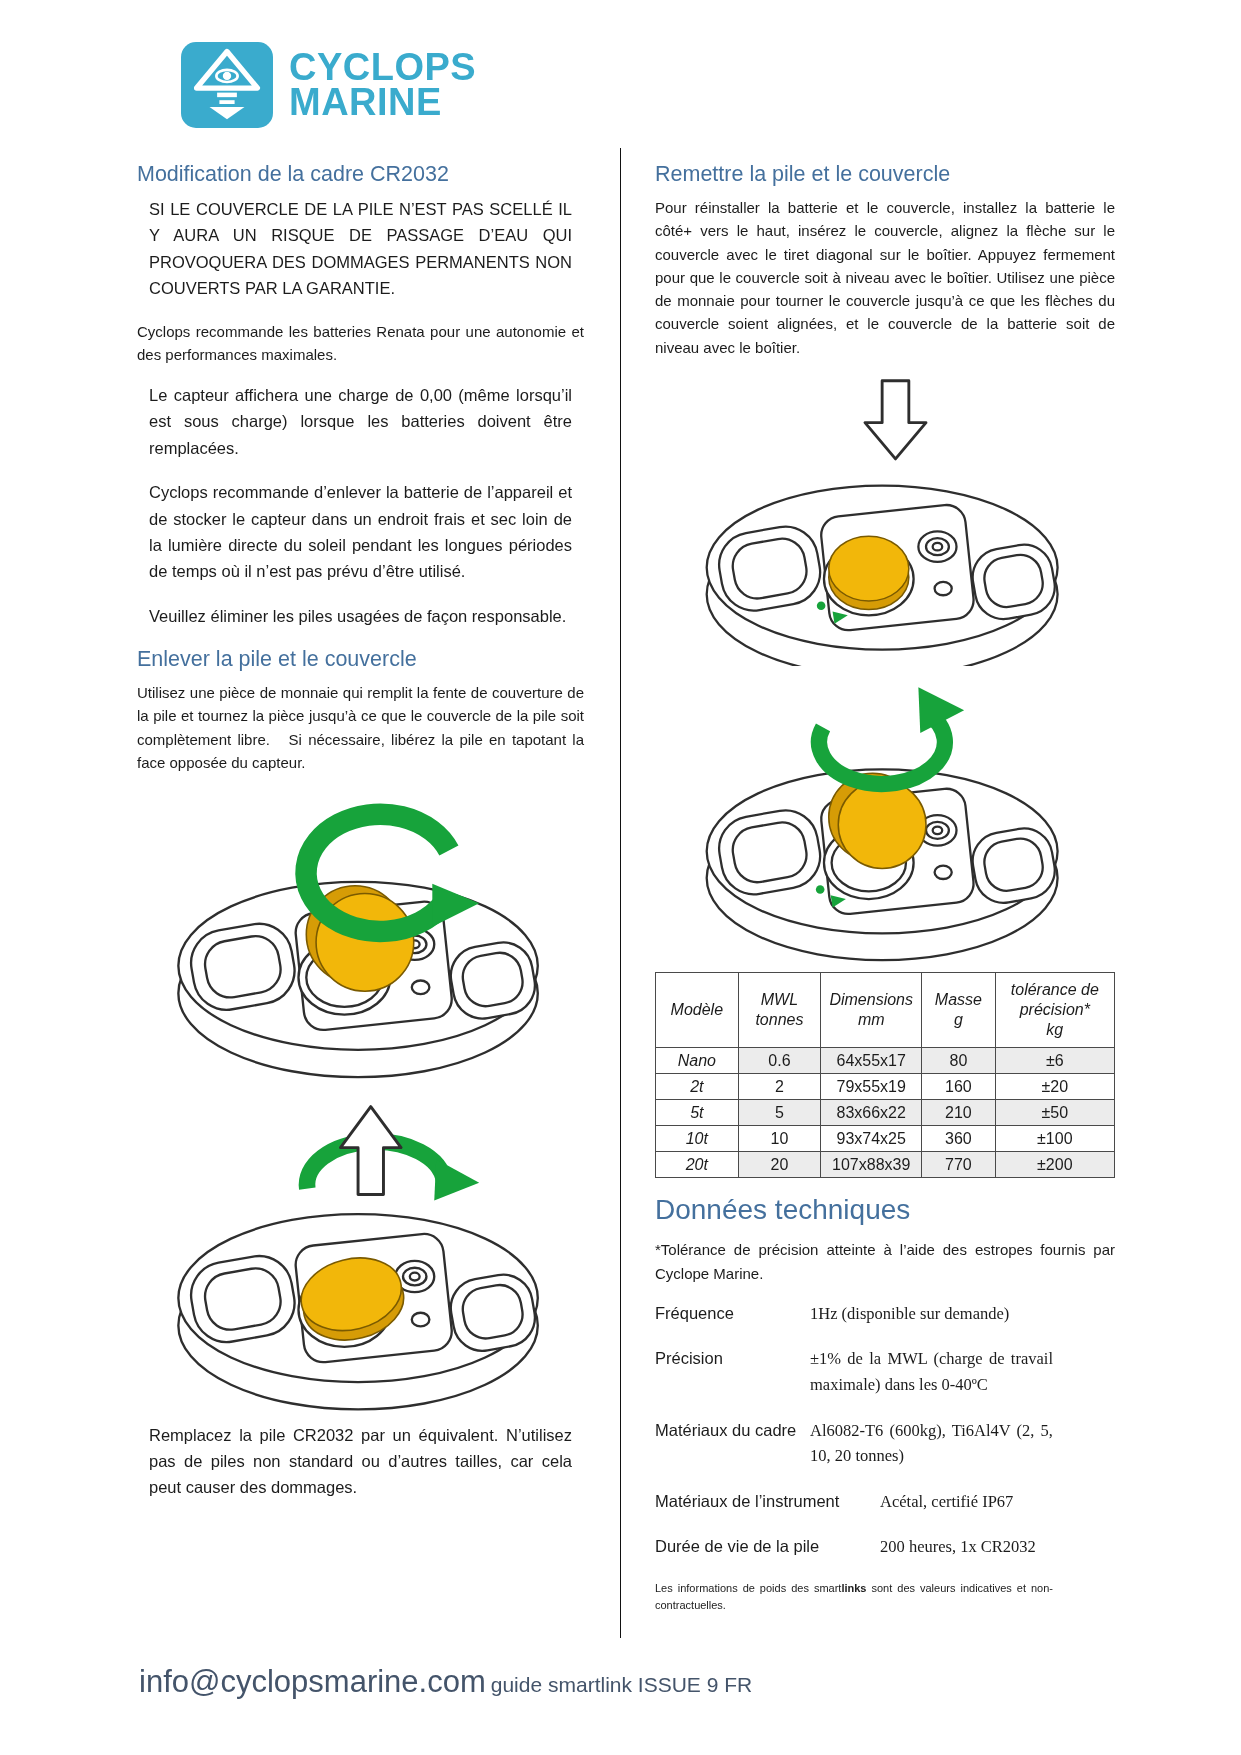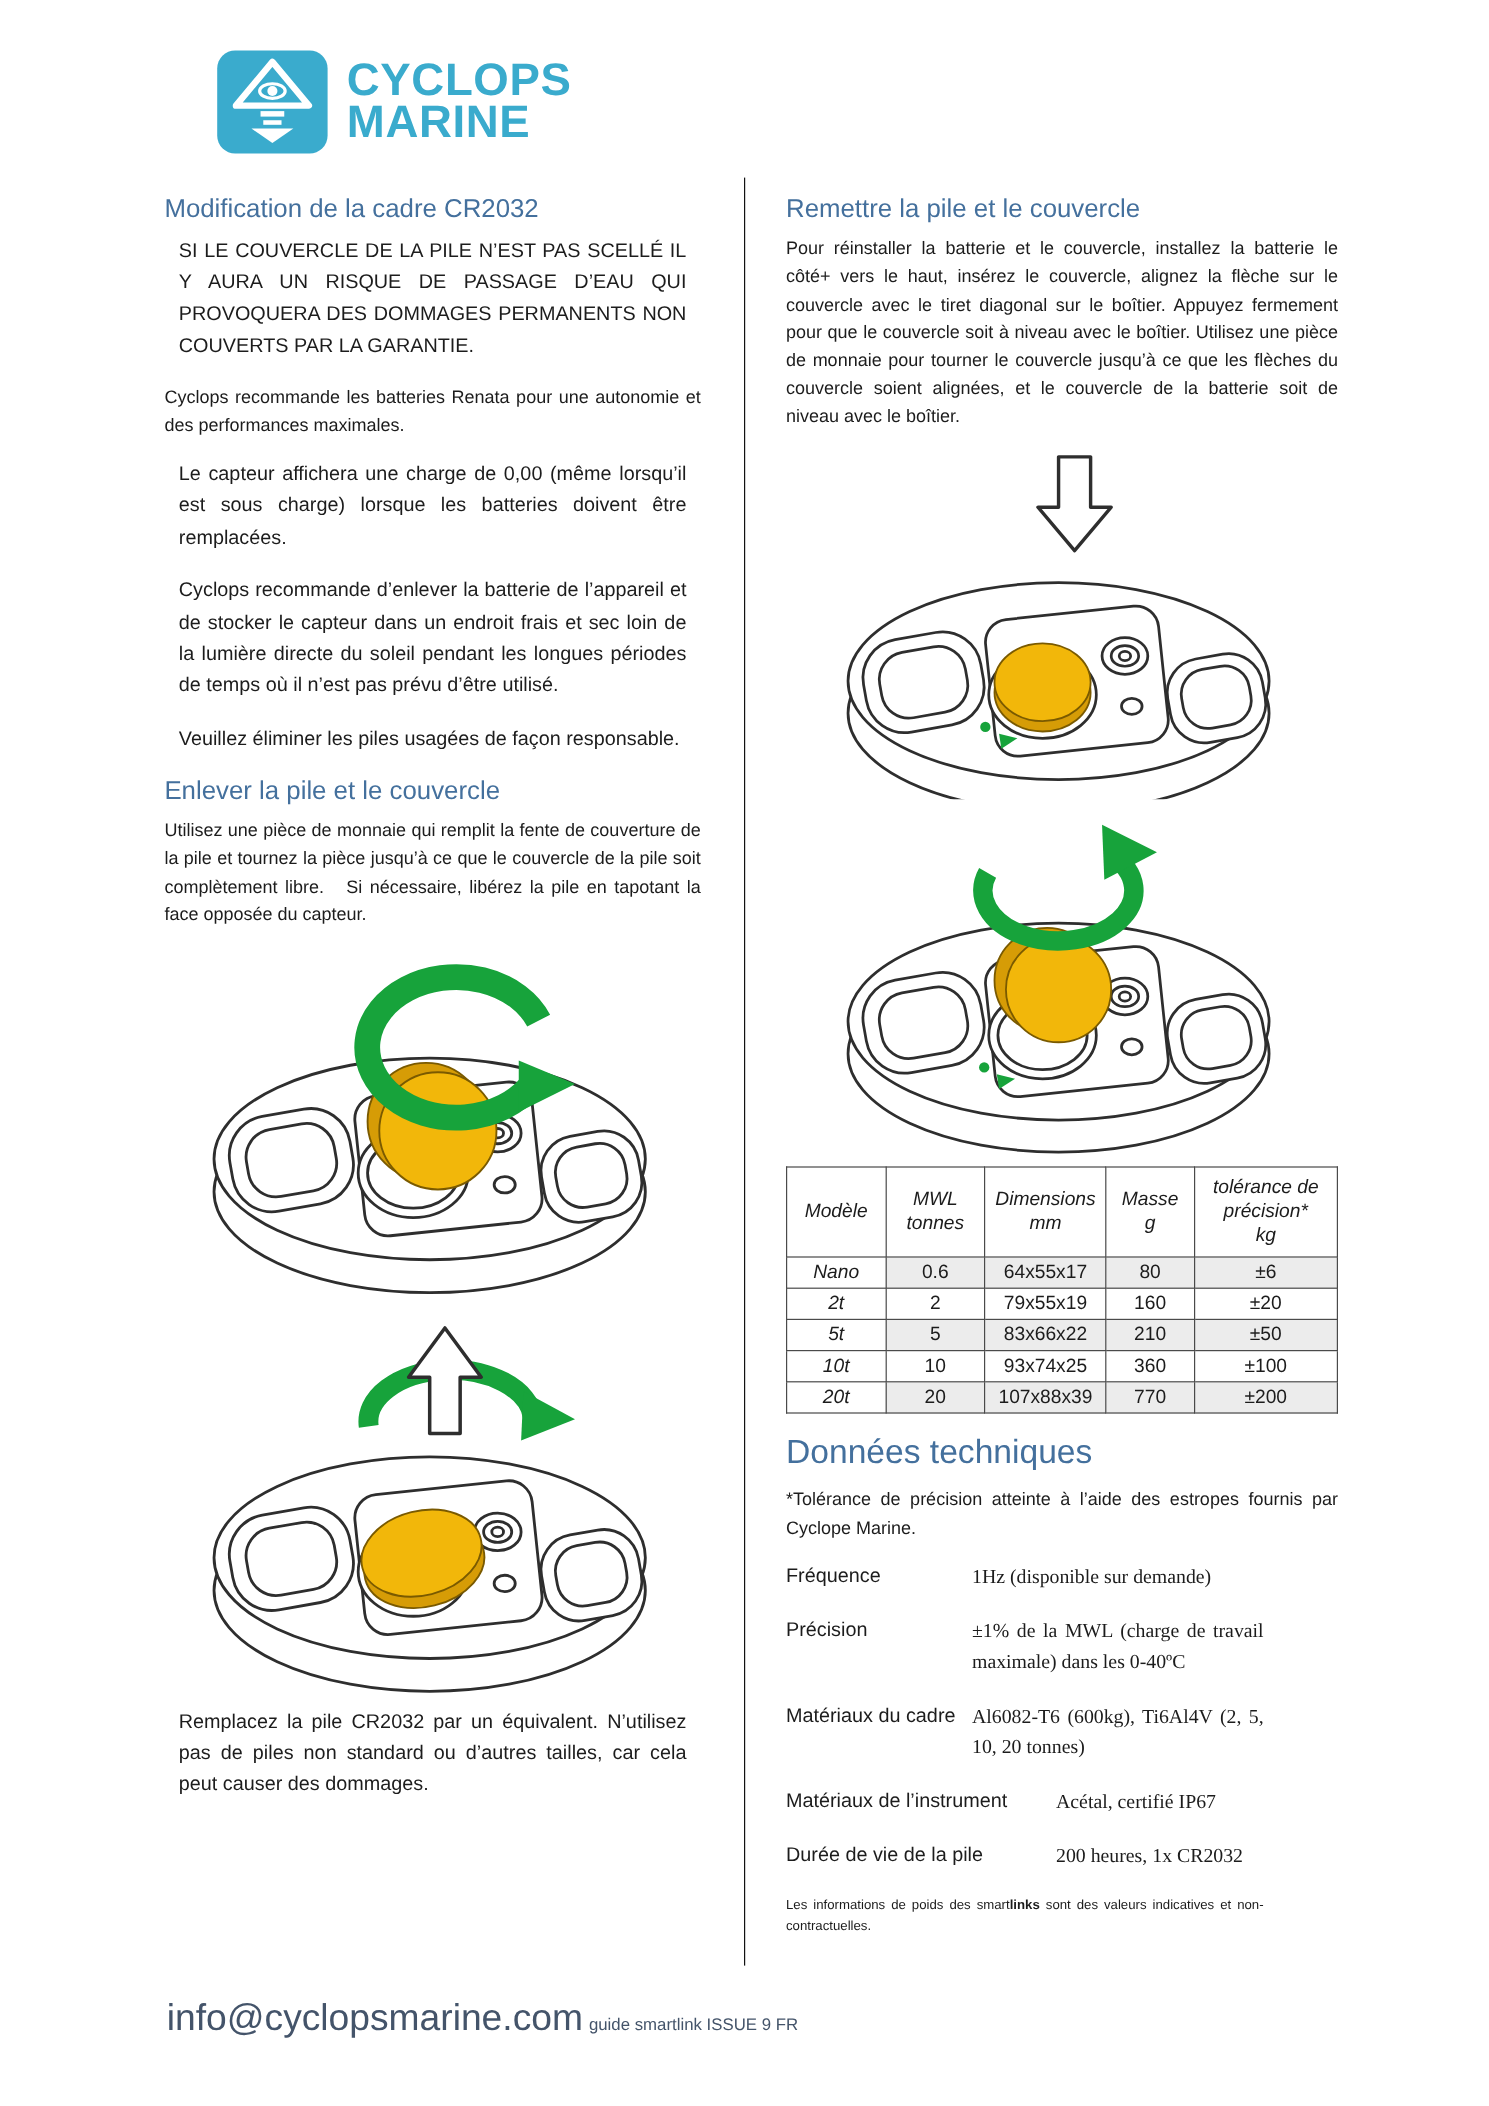--- a/index.html
+++ b/index.html
@@ -49,21 +49,21 @@
   
   .spec-row{display:flex;font-size:16.5px;line-height:1.55;margin:0 62px 20px 0;}
   .spec-label{flex:none;width:155px;}
   .spec-row.wide .spec-label{width:225px;}
   .spec-value{flex:1;text-align:justify;font-family:Liberation Serif, serif;}
   .note{margin-top:4px;}
   .disclaimer{font-size:11px;line-height:1.6;text-align:justify;margin:4px 62px 0 0;}
   
   .footer{position:absolute;left:139px;top:1664px;display:flex;align-items:baseline;}
   .footer .email{font-size:31px;color:var(--slate);text-decoration:none;}
-  .footer .issue{font-size:14px;color:var(--slate);margin-left:5px;text-align:center;}
+  .footer .issue{font-size:21px;color:var(--slate);margin-left:5px;text-align:center;}
 </style>
 </head>
 <body>
 
 <svg width="0" height="0" style="position:absolute" aria-hidden="true">
   <defs>
     <g id="dev">
       <ellipse class="ln" cx="210" cy="152" rx="184" ry="86"></ellipse>
       <ellipse class="ln" cx="210" cy="124" rx="184" ry="86"></ellipse>
       <g transform="rotate(-10 92 125)">

